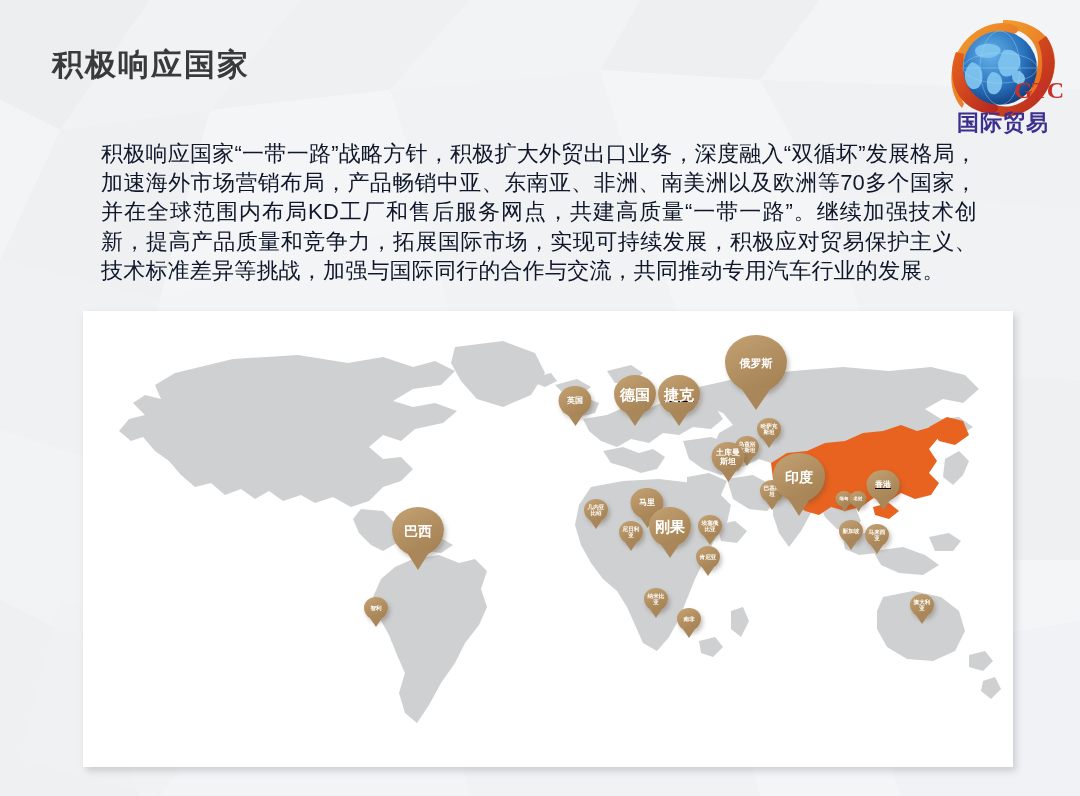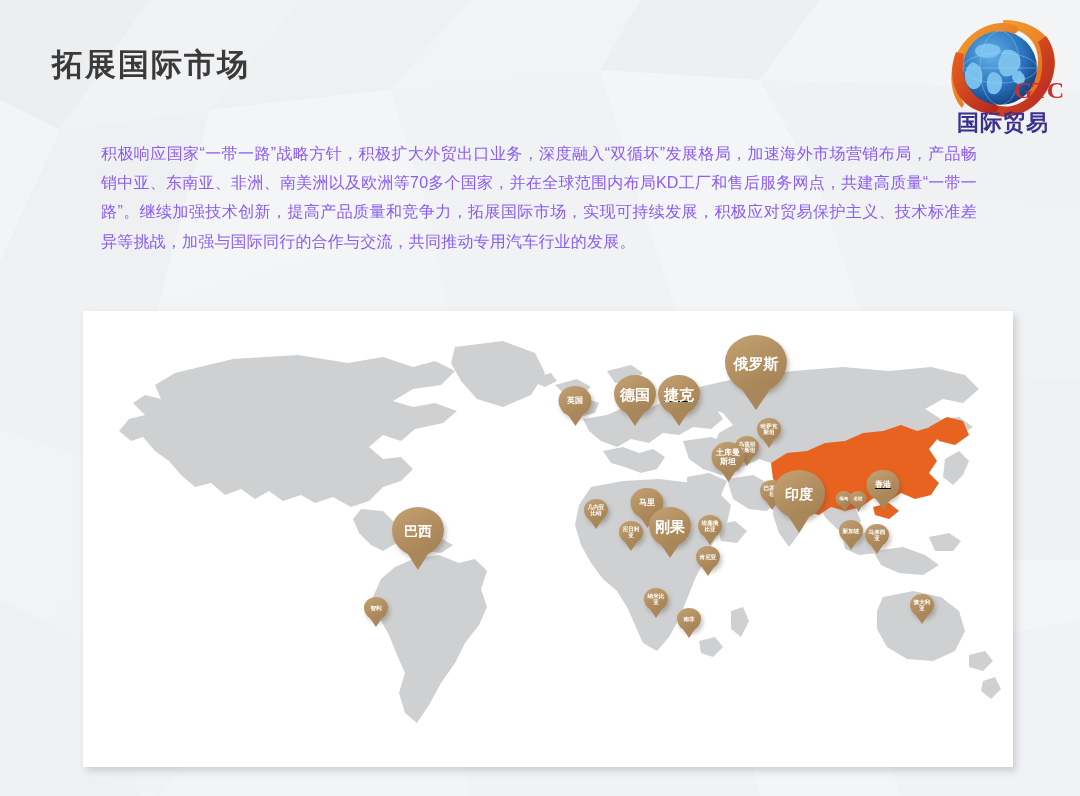--- a/index.html
+++ b/index.html
@@ -26,23 +26,23 @@
     color: #3a3a3a;
     letter-spacing: 2px;
     white-space: nowrap;
   }
 
   
   #body-text {
     position: absolute;
     left: 101px; top: 139px;
     width: 876px;
-    font-size: 16px;
+    font-size: 22px;
     line-height: 29.2px;
-    color: #8b5cf6;
+    color: #0f172a;
     text-align: justify;
     letter-spacing: 0.2px;
   }
 
   
   #logo {
     position: absolute;
     right: 16px; top: 14px;
     width: 122px; height: 126px;
   }
@@ -81,21 +81,21 @@
   }
   .pin .tail {
     position: absolute;
     left: 50%;
     transform: translateX(-50%);
     width: 0; height: 0;
     border-left: 0 solid transparent;
     border-right: 0 solid transparent;
   }
   
-  .pin.s-xl .bubble { width: 62px; height: 58px; font-size: 15px; font-weight: 700; }
+  .pin.s-xl .bubble { width: 62px; height: 58px; font-size: 11px; font-weight: 700; }
   .pin.s-lg .bubble { width: 52px; height: 49px; font-size: 14px;  font-weight: 700; }
   .pin.s-md .bubble { width: 42px; height: 40px; font-size: 15px;  font-weight: 700; }
   .pin.s-sm .bubble { width: 33px; height: 31px; font-size: 8px;   font-weight: 700; }
   .pin.s-xs .bubble { width: 24px; height: 23px; font-size: 5.6px; font-weight: 700; }
   .pin.s-tiny .bubble { width: 17px; height: 16px; font-size: 4.4px; font-weight: 700; }
 
   .pin.s-xl .tail { bottom:-17px; border-left:15px solid transparent; border-right:15px solid transparent; border-top:22px solid #a9875a;}
   .pin.s-lg .tail { bottom:-14px; border-left:12px solid transparent; border-right:12px solid transparent; border-top:19px solid #a9875a;}
   .pin.s-md .tail { bottom:-11px; border-left:10px solid transparent; border-right:10px solid transparent; border-top:15px solid #a9875a;}
   .pin.s-sm .tail { bottom:-9px;  border-left:8px  solid transparent; border-right:8px  solid transparent; border-top:12px solid #a9875a;}
@@ -131,21 +131,21 @@
     <polygon points="0,600 80,640 140,796 0,796" fill="#eef0f1"></polygon>
     <polygon points="80,640 430,620 470,796 140,796" fill="#f3f4f6"></polygon>
     <polygon points="430,620 700,560 760,796 470,796" fill="#f1f2f4"></polygon>
     <polygon points="700,560 1080,560 1080,796 760,796" fill="#f4f5f7"></polygon>
     <polygon points="1080,380 880,370 700,560 1080,560" fill="#eef0f1"></polygon>
     <polygon points="880,370 700,380 470,420 430,620 700,560" fill="#f2f3f5"></polygon>
     <polygon points="60,600 260,660 160,796 20,760" fill="#f0f1f3" opacity="0.8"></polygon>
     <polygon points="860,660 1080,620 1080,796 900,796" fill="#f1f2f4" opacity="0.9"></polygon>
   </svg>
 
-  <div id="title">拓展国际市场</div>
+  <div id="title">积极响应国家</div>
 
   <div id="body-text">积极响应国家“一带一路”战略方针，积极扩大外贸出口业务，深度融入“双循坏”发展格局，加速海外市场营销布局，产品畅销中亚、东南亚、非洲、南美洲以及欧洲等70多个国家，并在全球范围内布局KD工厂和售后服务网点，共建高质量“一带一路”。继续加强技术创新，提高产品质量和竞争力，拓展国际市场，实现可持续发展，积极应对贸易保护主义、技术标准差异等挑战，加强与国际同行的合作与交流，共同推动专用汽车行业的发展。</div>
 
   <div id="logo">
     <svg width="122" height="126" viewBox="0 0 122 126">
       <defs>
         <linearGradient id="gsw1" x1="0" y1="0" x2="1" y2="1">
           <stop offset="0%" stop-color="#f0a030"></stop>
             <stop offset="100%" stop-color="#e8631f"></stop>
         </linearGradient>
@@ -258,21 +258,21 @@
         </div>
         <div class="pin s-xs" style="left: 664px; top: 148px;">
           <div class="bubble">乌兹别克斯坦<div class="tail"></div></div>
         </div>
         <div class="pin s-sm" style="left: 645px; top: 162px;">
           <div class="bubble">土库曼斯坦<div class="tail"></div></div>
         </div>
         <div class="pin s-xs" style="left: 689px; top: 192px;">
           <div class="bubble">巴基斯坦<div class="tail"></div></div>
         </div>
-        <div class="pin s-lg" style="left: 716px; top: 208px;">
+        <div class="pin s-lg" style="left: 716px; top: 191px;">
           <div class="bubble">印度<div class="tail"></div></div>
         </div>
         <div class="pin s-tiny" style="left: 761px; top: 196px;">
           <div class="bubble">缅甸<div class="tail"></div></div>
         </div>
         <div class="pin s-tiny" style="left: 775px; top: 196px;">
           <div class="bubble">老挝<div class="tail"></div></div>
         </div>
         <div class="pin s-sm" style="left: 800px; top: 190px; text-decoration: underline;">
           <div class="bubble">香港<div class="tail"></div></div>

